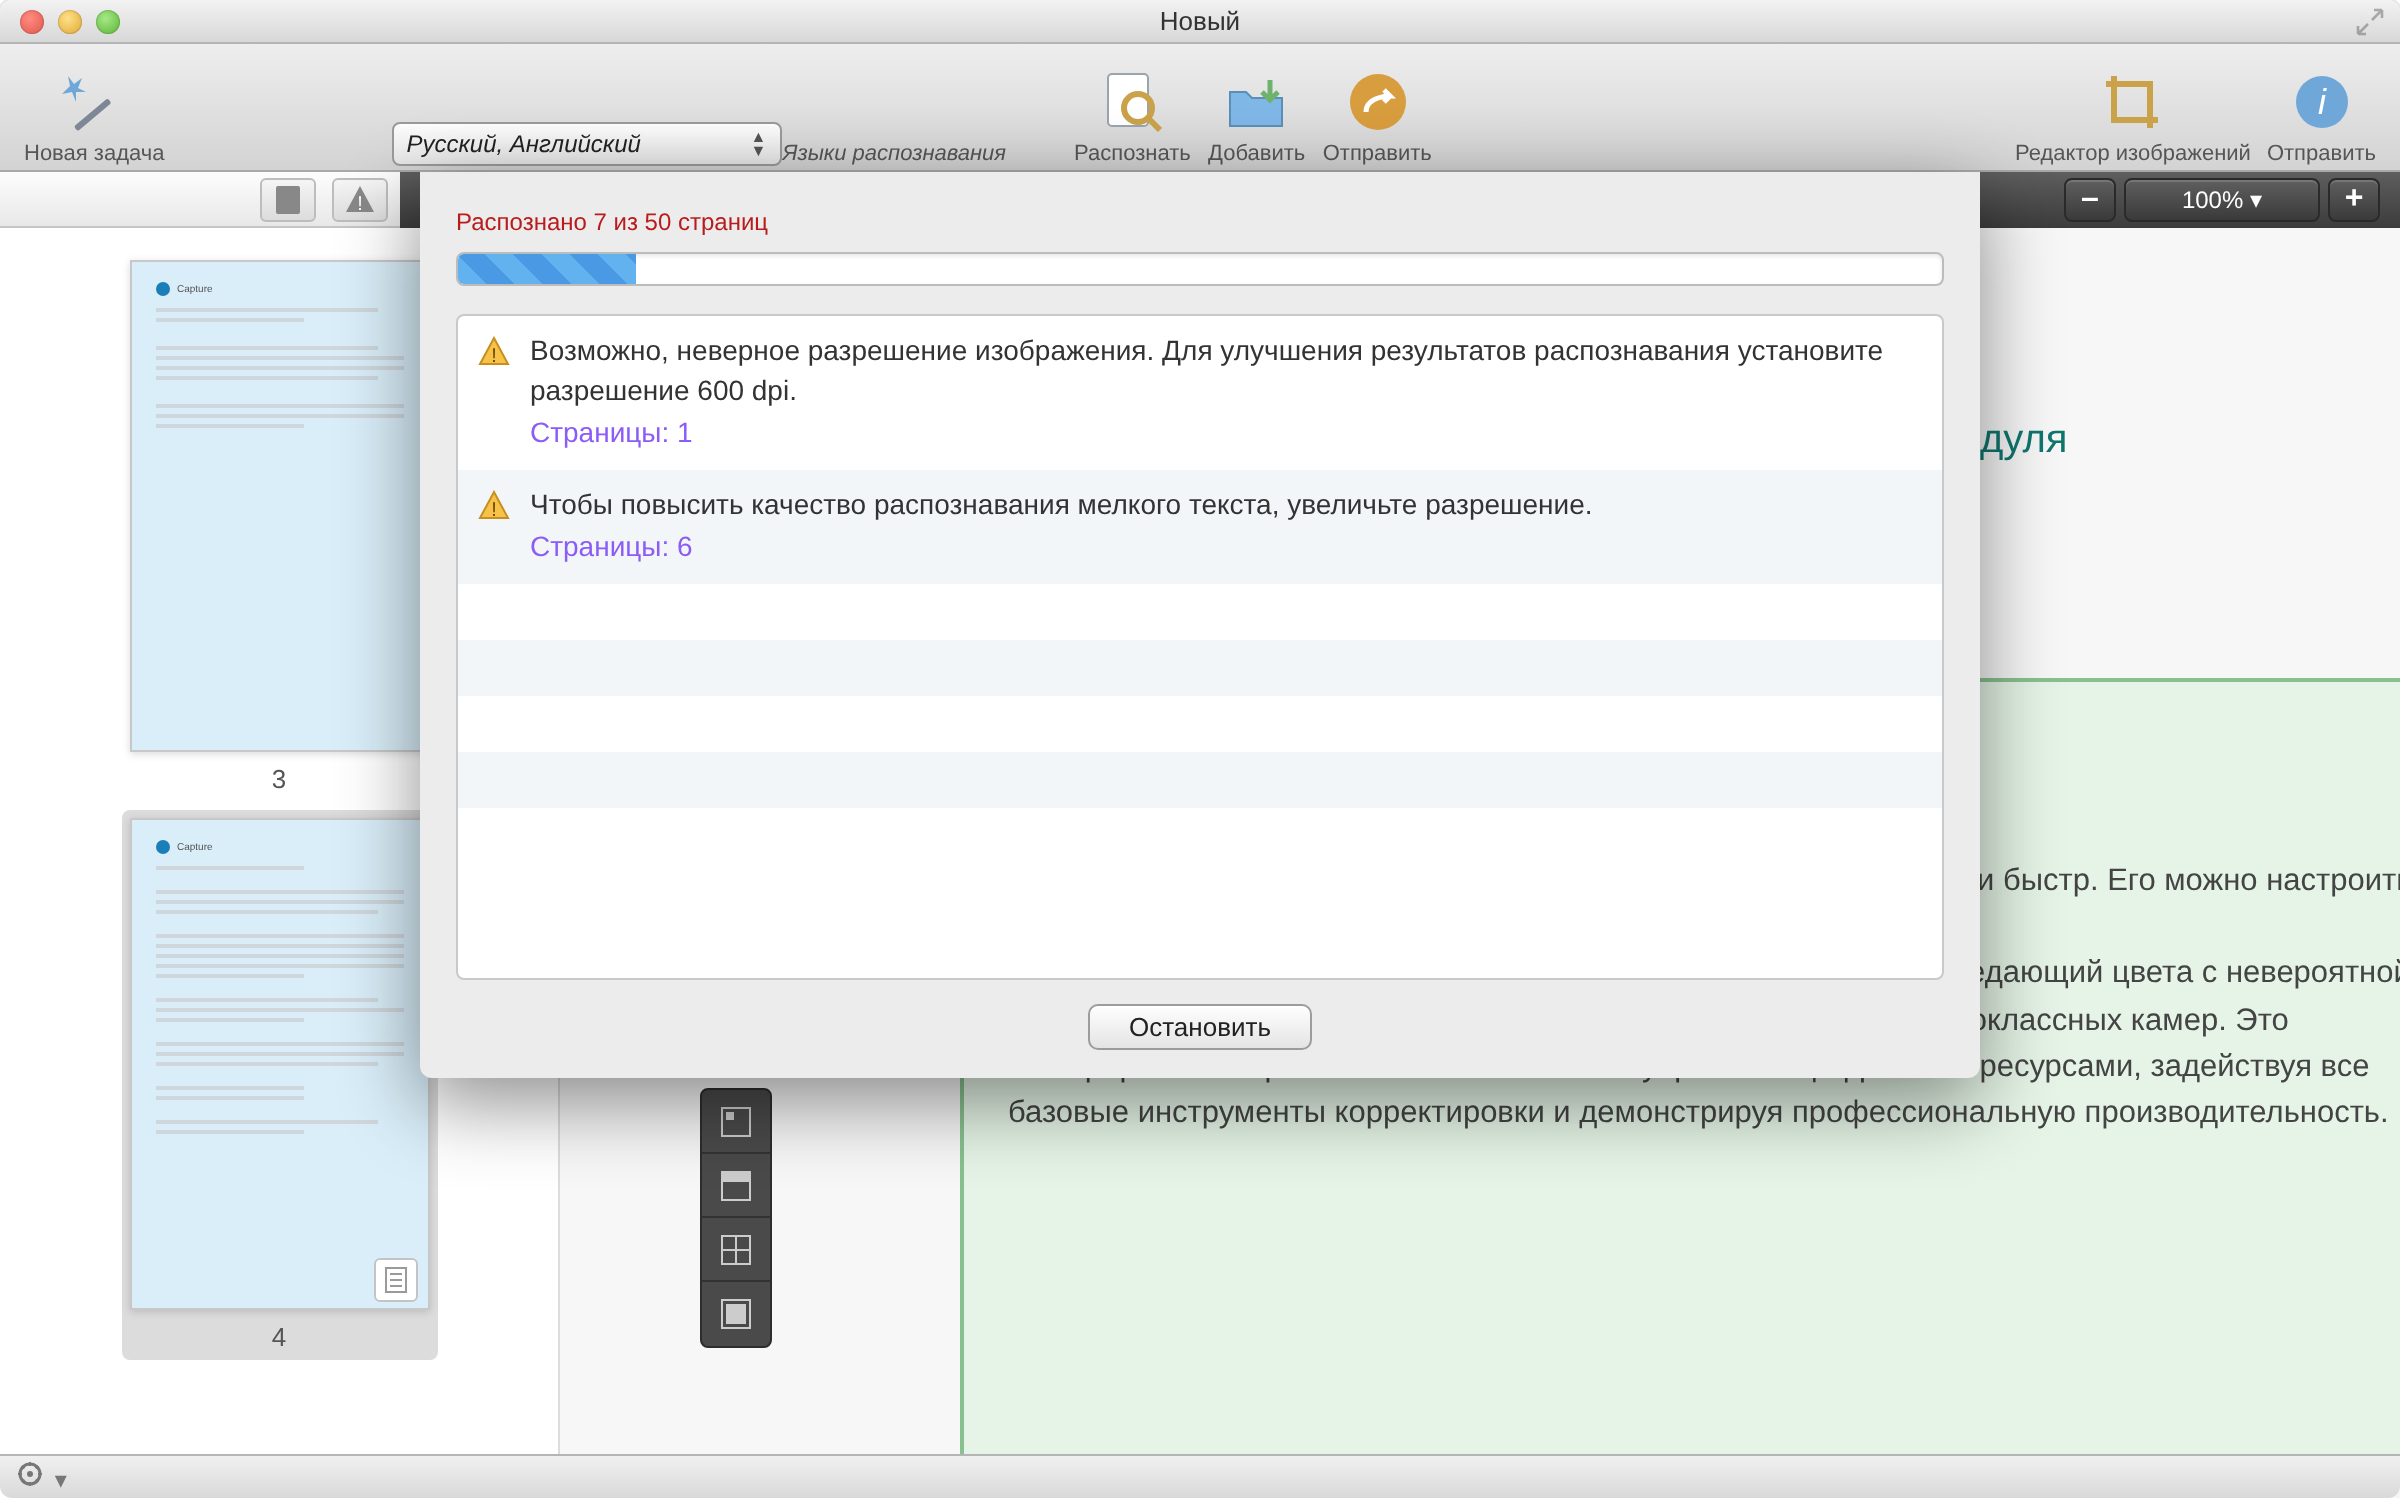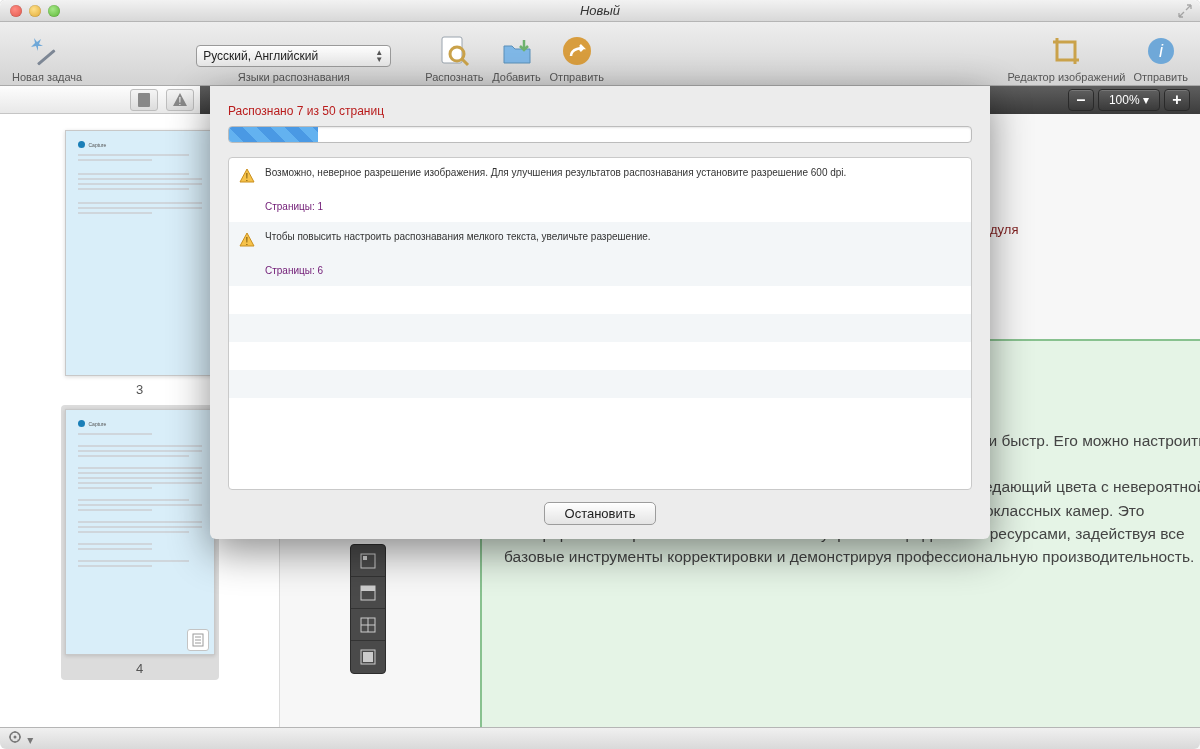--- a/index.html
+++ b/index.html
@@ -12,34 +12,34 @@
     background: linear-gradient(#f2f2f2, #d8d8d8);
     display: flex; align-items: center; border-bottom: 1px solid #b5b5b5;
     border-radius: 6px 6px 0 0;
     position: relative;
   }
   .traffic { display: flex; gap: 7px; padding-left: 10px; }
   .traffic-light { width: 12px; height: 12px; border-radius: 50%; box-shadow: inset 0 0 1px rgba(0,0,0,0.4); }
   .tl-close { background: radial-gradient(circle at 40% 35%, #ff8b82, #e1564a); }
   .tl-min   { background: radial-gradient(circle at 40% 35%, #ffe08a, #e0a830); }
   .tl-zoom  { background: radial-gradient(circle at 40% 35%, #a6e888, #58b531); }
-  .titlebar-title { position:absolute; left:0; right:0; text-align:center; font-size:13px; color:#333;font-style:italic; }
+  .titlebar-title { position:absolute; left:0; right:0; text-align:center; font-size:13px; color:#333; }
   .enter-fullscreen { position:absolute; right:8px; top:4px; width:14px; height:14px; opacity:0.5; }
 
   
   .toolbar {
     height: 64px;
     background: linear-gradient(#eeeeee, #d3d3d3);
     border-bottom: 1px solid #a9a9a9;
     display:flex; align-items:flex-end; padding: 4px 8px 2px;
   }
   .tbtn { display:flex; flex-direction:column; align-items:center; margin: 0 4px; font-size:11px; color:#565656; text-align:center; min-width:50px; }
   .tbtn .ticon { width:36px; height:36px; margin-bottom:2px; display:flex; align-items:center; justify-content:center; }
   .tbtn .ticon svg { width:34px; height:34px; }
-  .lang-group { display:flex; flex-direction:column; align-items:center; margin-left:110px; }
+  .lang-group { display:flex; flex-direction:row; align-items:flex-end; margin-left:110px;font-style:italic; }
   .lang-select {
     width:195px; height:22px; border-radius:4px; border:1px solid #9a9a9a;
     background: linear-gradient(#fdfdfd,#e6e6e6);
     display:flex; align-items:center; font-size:12px; padding:0 6px; color:#222;
     box-shadow: 0 1px 0 rgba(255,255,255,0.6) inset;
     position:relative;
   }
   .lang-select .arrows { position:absolute; right:4px; top:3px; width:14px; height:16px; font-size:8px; line-height:7px; color:#555; text-align:center;}
   .lang-sub { font-size:11px; color:#565656; margin-top:4px; }
   .tool-spacer { flex:1; }
@@ -51,21 +51,21 @@
     padding: 0 10px;
   }
   .zoom-group { display:flex; gap:4px; align-items:center; }
   .zoom-btn, .zoom-display {
     height:22px; background: linear-gradient(#5f5f5f,#3a3a3a);
     border:1px solid #2a2a2a; border-radius:4px; color:#fff; font-size:12px;
     display:flex; align-items:center; justify-content:center;
     box-shadow: 0 1px 0 rgba(255,255,255,0.15) inset;
   }
   .zoom-btn { width:26px; font-size:16px; font-weight:bold; }
-  .zoom-display { padding:0 10px; }
+  .zoom-display { padding:0 28px; }
 
   
   .subbar-left {
     position:absolute; left:0; top:86px; height:28px; width:200px;
     background: linear-gradient(#fdfdfd,#e8e8e8); border-bottom:1px solid #c5c5c5;
     display:flex; align-items:center; justify-content:flex-end; gap:8px; padding-right:6px;
   }
   .subbar-left .mini-tab {
     width:28px; height:22px; border:1px solid #bdbdbd; border-radius:3px;
     background: linear-gradient(#f5f5f5,#dcdcdc);
@@ -115,21 +115,21 @@
   }
   .view-toolbar .vtbtn:last-child { border-bottom:none; }
 
   .doc-preview {
     position:absolute; left:200px; top:225px; width:770px; height:400px;
     background:#e5f4e6; border:2px solid #88c18f; padding:18px 22px;
     font-size:15.5px; line-height:1.5; color:#444;
   }
   .doc-preview .faded { color:#bdbdbd; }
   .doc-title-area {
-    position:absolute; left:710px; top:108px; font-size:13px; color:#7f1d1d; white-space:nowrap;
+    position:absolute; left:710px; top:95px; font-size:20px; color:#0f766e; white-space:nowrap;
   }
 
   
   .statusbar {
     position:absolute; bottom:0; left:0; right:0; height:22px;
     background: linear-gradient(#f0f0f0,#d9d9d9);
     border-top:1px solid #b5b5b5;
     display:flex; align-items:center; padding:0 8px;
     border-radius: 0 0 6px 6px;
   }
@@ -156,22 +156,22 @@
     background: repeating-linear-gradient(45deg,#63b2f0,#63b2f0 10px,#4a99e4 10px,#4a99e4 20px);
   }
   .modal .warnings {
     flex:1; background:#fff; border:1px solid #c9c9c9; border-radius:4px; overflow:auto;
   }
   .modal .warn-row {
     display:flex; align-items:flex-start; gap:10px; padding:8px 10px;
   }
   .modal .warn-row.alt { background:#f3f6f8; }
   .modal .warn-icon { width:16px; flex-shrink:0; margin-top:2px;}
-  .modal .warn-body { font-size:10px; color:#333; line-height:1.4; }
-  .modal .warn-pages { color:#701a75; margin-top:20px; }
+  .modal .warn-body { font-size:14px; color:#333; line-height:1.4; }
+  .modal .warn-pages { color:#8b5cf6; margin-top:2px; }
   .modal .actions { display:flex; justify-content:center; margin-top:12px; }
   .modal .actions button {
     font-size:13px; padding:3px 20px; border-radius:5px;
     border:1px solid #9c9c9c;
     background: linear-gradient(#fefefe,#e4e4e4);
     box-shadow: 0 1px 0 rgba(255,255,255,0.8) inset;
     color:#222;
   }
 </style>
 </head>
@@ -420,21 +420,21 @@
       </div>
     </div>
     <div class="warn-row alt">
       <div class="warn-icon">
         <svg width="16" height="16">
             <polygon points="8,1 15,14 1,14" fill="#f6c24a" stroke="#c98f1e"></polygon>
             <text x="8" y="13" text-anchor="middle" font-size="10" fill="#6b4a00">!</text>
           </svg>
       </div>
       <div class="warn-body">
-        <div>Чтобы повысить настроить распознавания мелкого текста, увеличьте разрешение.</div>
+        <div>Чтобы повысить качество распознавания мелкого текста, увеличьте разрешение.</div>
         <div class="warn-pages">Страницы: 6</div>
       </div>
     </div>
     <div class="warn-row" style="height:28px"></div>
     <div class="warn-row alt" style="height:28px"></div>
     <div class="warn-row" style="height:28px"></div>
     <div class="warn-row alt" style="height:28px"></div>
     <div class="warn-row" style="height:28px"></div>
   </div>
   <div class="actions">

